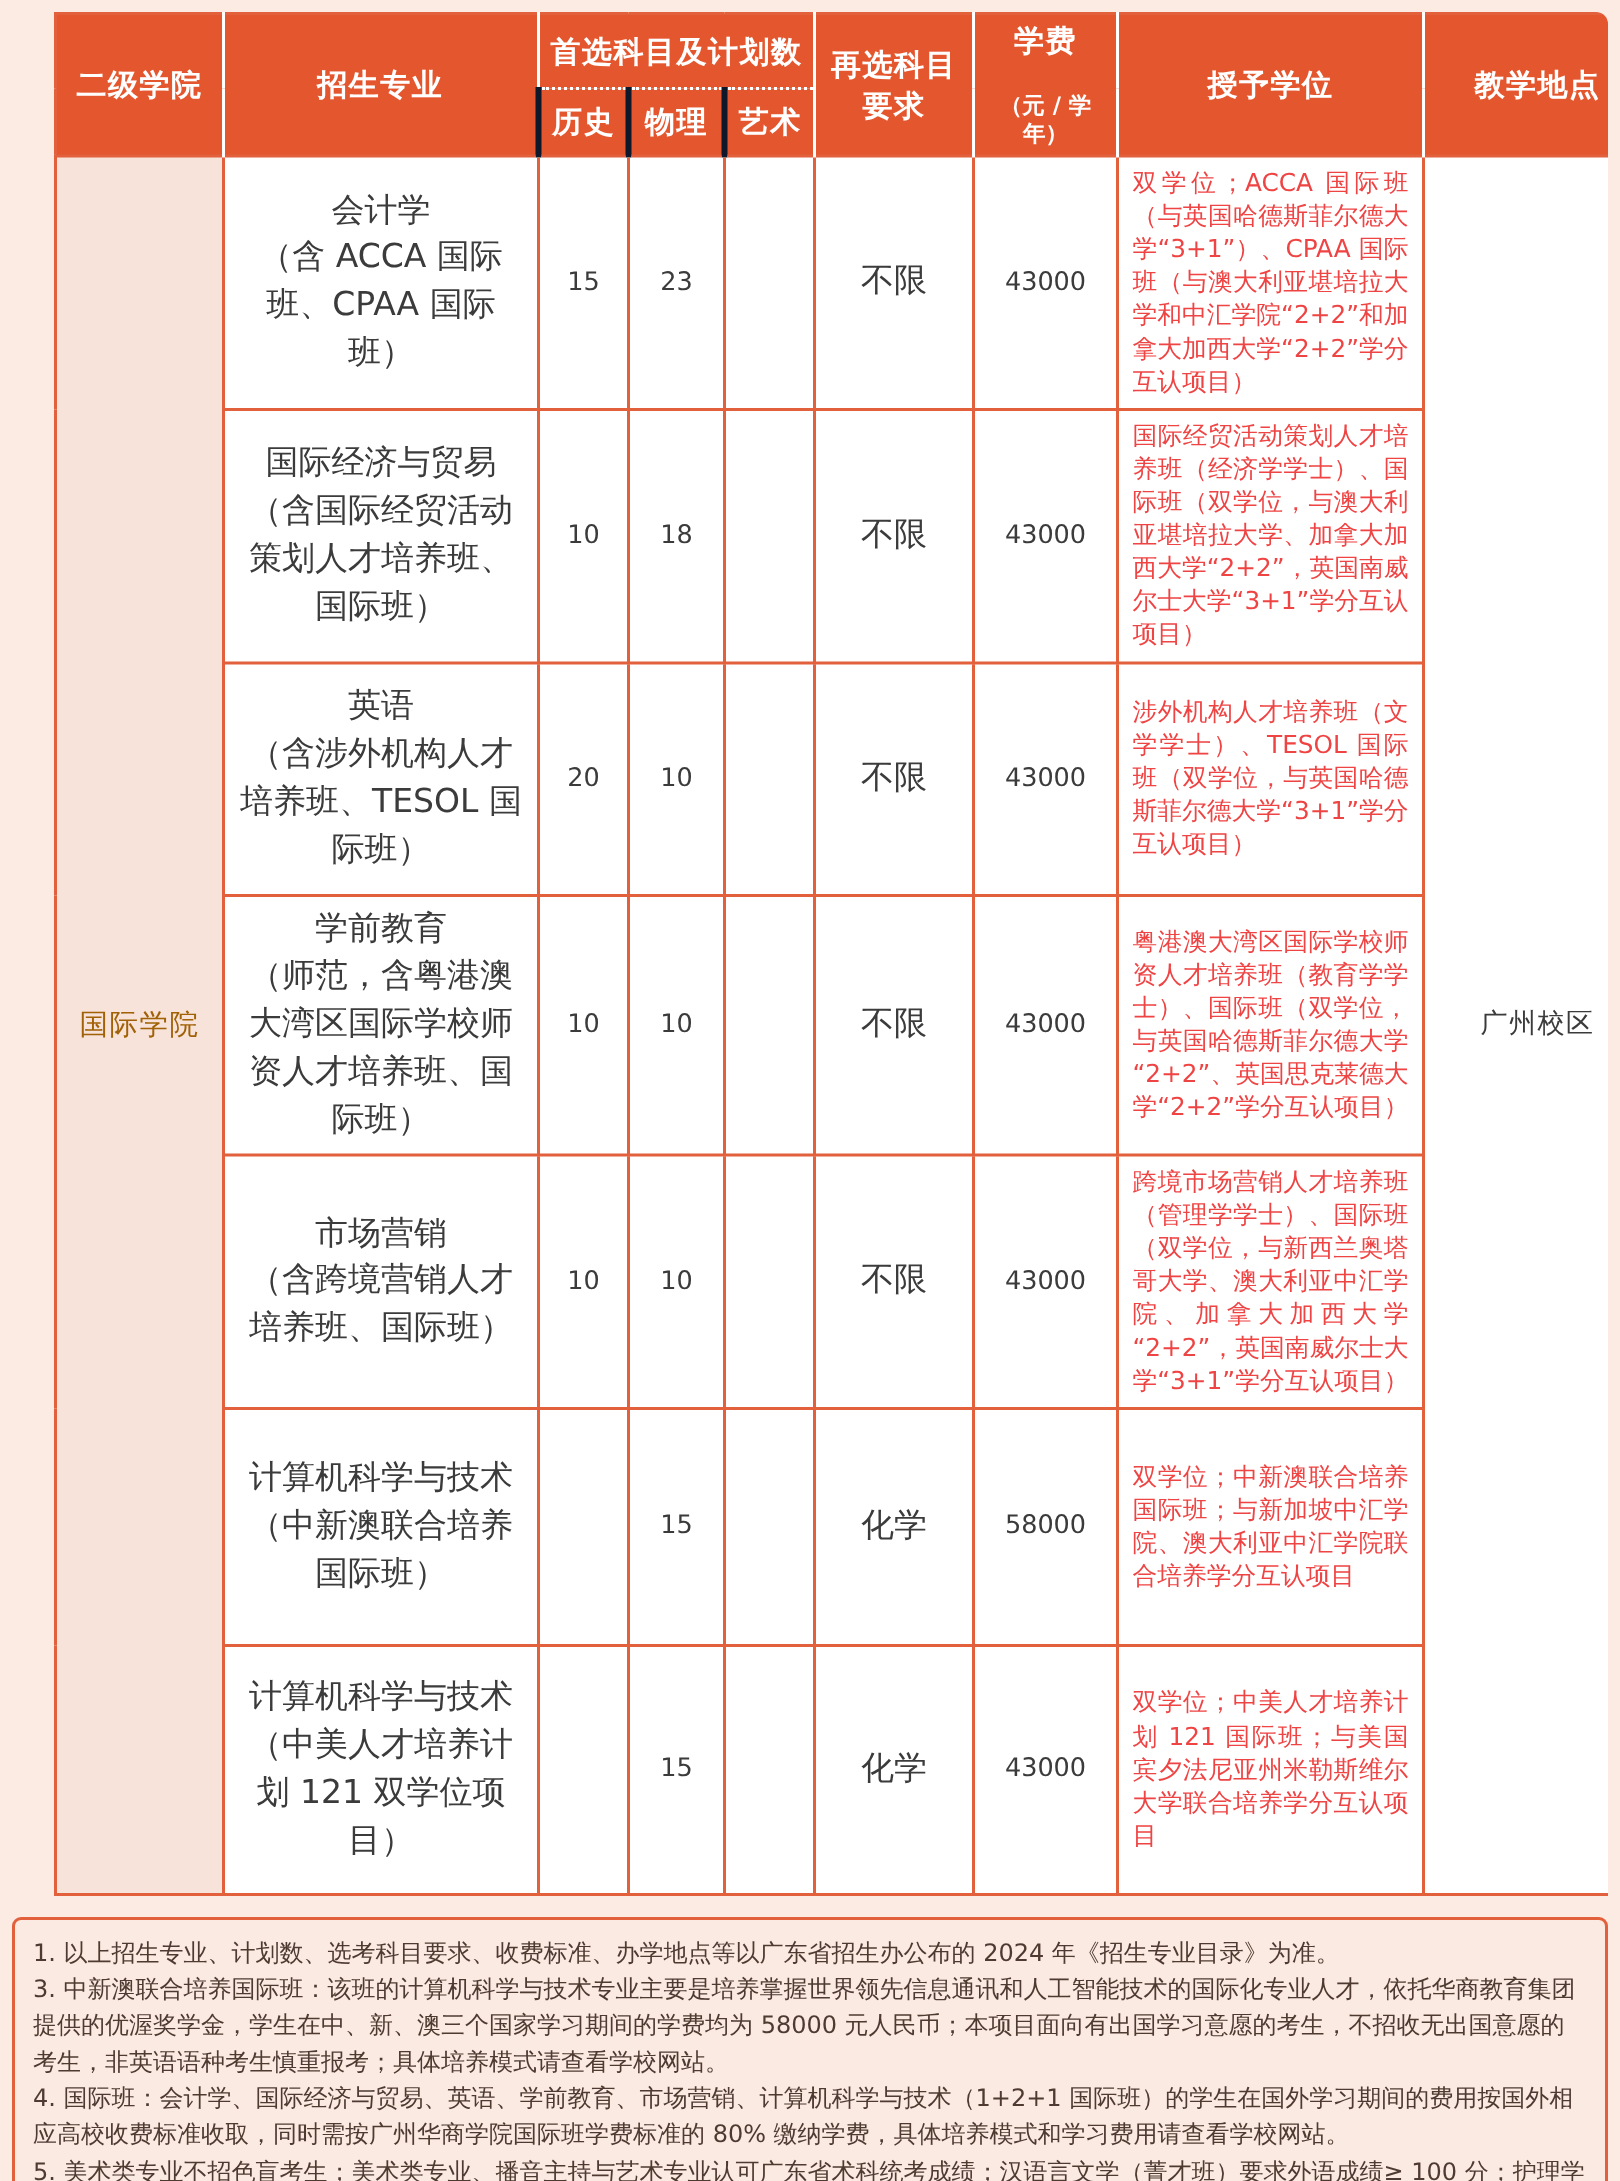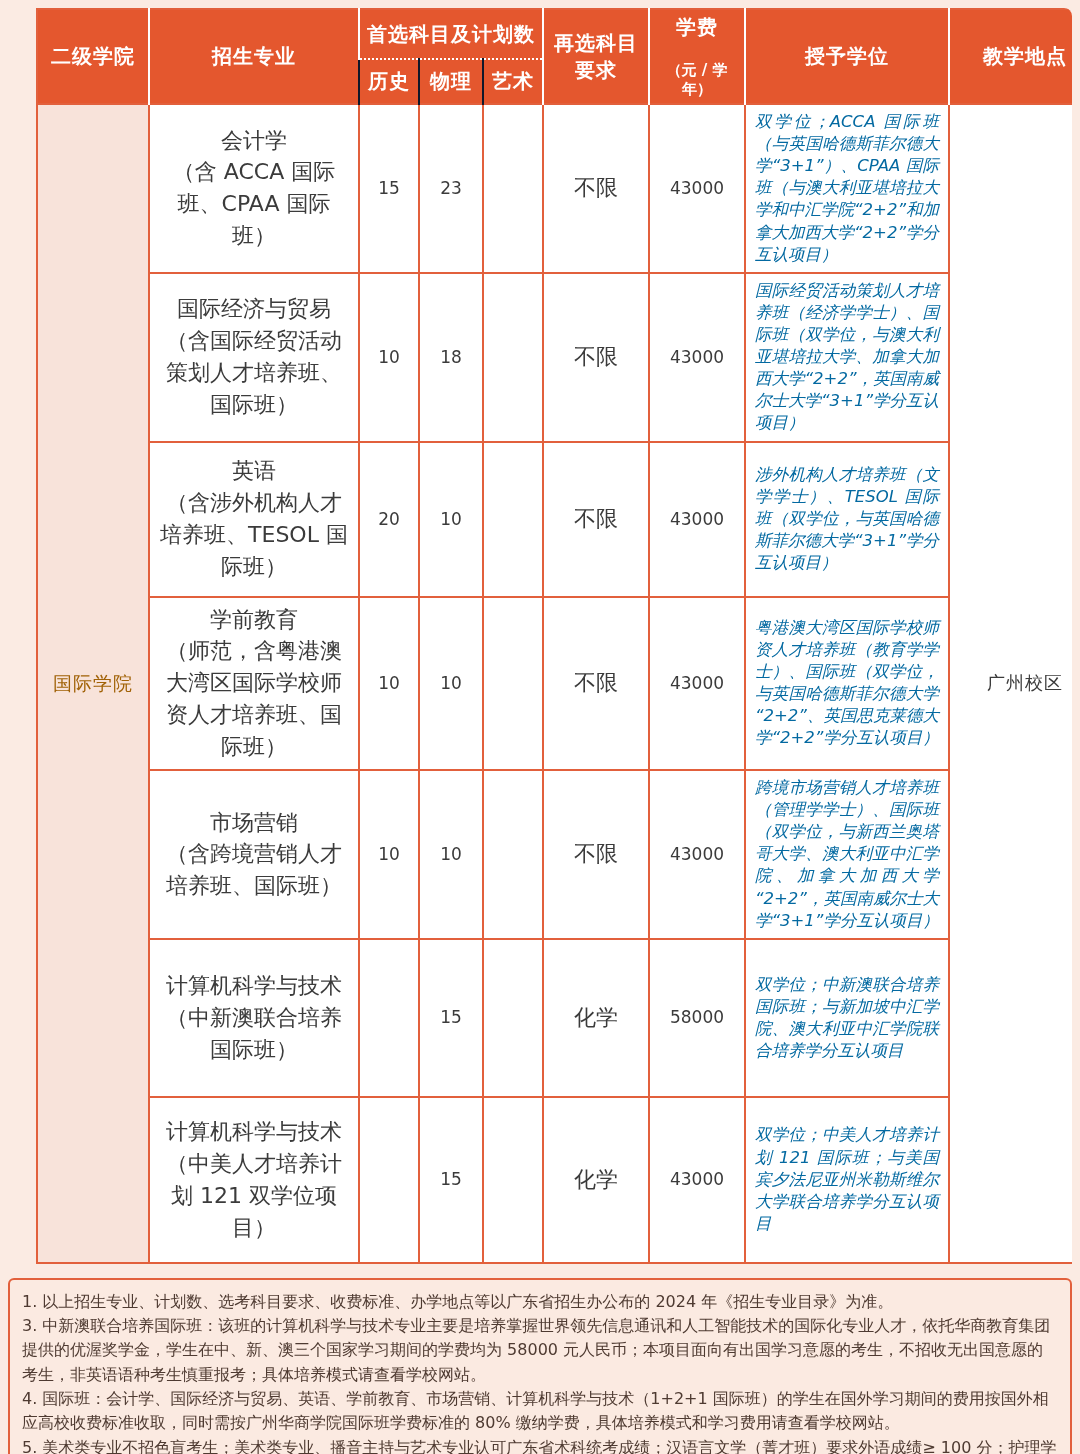--- a/index.html
+++ b/index.html
@@ -25,21 +25,21 @@
     font-weight: bold;
     font-size: 20px;
     letter-spacing: 1px;
     text-align: center;
     vertical-align: middle;
     padding: 4px 2px;
   }
   thead tr.top th { height: 45px; }
   thead tr.sub th { height: 40px; }
   thead tr.top th + th { border-left: 2px solid #ffffff; }
-  thead tr.sub th { border-left: 2px solid #0f172a; }
+  thead tr.sub th { border-left: 4px solid #0f172a; }
   thead th.group { border-bottom: 2px dotted #ffffff; margin-left: 12px; }
   thead .tuition-sub { font-size: 15px; letter-spacing: 0; margin-top: 20px; }
   
   tbody td {
     border: 2px solid #e2603c;
     background: #ffffff;
     font-size: 22px;
     text-align: center;
     vertical-align: middle;
     padding: 6px 6px;
@@ -53,22 +53,21 @@
   }
   td.location { font-size: 18px; letter-spacing: 1px; }
   td.major .major-name { display: block; }
   td.major .major-note { display: block; }
   td.degree {
     text-align: justify;
     text-justify: inter-ideograph;
     font-size: 16.5px;
     line-height: 1.34;
     padding: 6px 9px;
-    color: #0369a1;
-    font-style: italic;
+    color: #ef4444;
   }
   td.num { font-size: 17px; border-radius: 26px; }
   
   .notes {
     margin-top: 14px;
     border: 2px solid #e2603c;
     border-radius: 6px;
     background: #fbeae1;
     padding: 10px 12px;
     color: #4e3a31;

